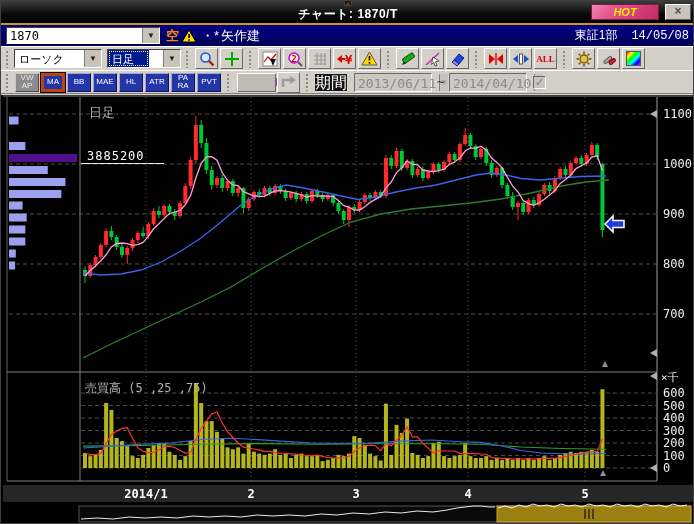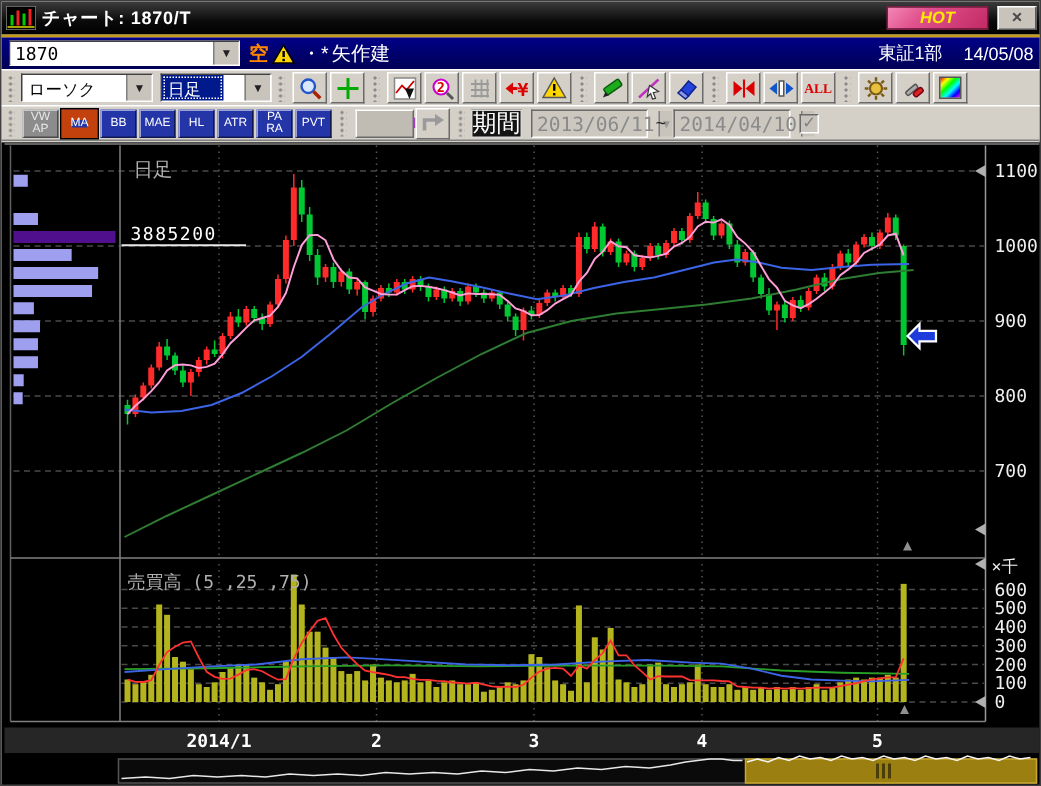--- a/index.html
+++ b/index.html
@@ -2,21 +2,21 @@
 <html><head>
 <meta charset="utf-8">
 <style>
   html,body{margin:0;padding:0;background:#888;}
   *{box-sizing:border-box;}
   .window{position:relative;width:694px;height:524px;background:#d4d0c8;
     font-family:"Liberation Sans","DejaVu Sans",sans-serif;overflow:hidden;
     border:1px solid #404040;}
   
   .titlebar{position:absolute;left:0;top:0;width:694px;height:22px;
-    background:linear-gradient(180deg,#3c3c3c,#0a0a0a 60%,#000);display:flex;align-items:center;}
+    background:linear-gradient(180deg,#3c3c3c,#0a0a0a 60%,#000);display:flex;align-items:center;flex-direction:column;}
   .titleicon{width:20px;height:16px;margin:0 4px 0 3px;}
   .titletext{color:#fff;font-weight:bold;font-size:12px;letter-spacing:0.5px;}
   .hotbtn{position:absolute;right:36px;top:3px;width:68px;height:16px;
     background:linear-gradient(135deg,#f387b5 0%,#e1518d 35%,#c22a64 100%);
     border:1px solid #7e1d44;color:#ffe900;font-weight:bold;font-style:italic;
     font-size:11px;text-align:center;line-height:14px;}
   .closebtn{position:absolute;right:4px;top:3px;width:26px;height:16px;background:#c8c4bc;
     border:1px solid;border-color:#fff #5a5a5a #5a5a5a #fff;color:#4a4a4a;
     font-weight:bold;font-size:12px;text-align:center;line-height:13px;}
   .goldline{position:absolute;left:0;top:22px;width:694px;height:2px;background:#c69b1d;}
@@ -26,38 +26,38 @@
   .symbolbox{display:flex;margin-left:5px;width:154px;height:17px;border:1px solid;
     border-color:#404040 #fff #fff #404040;background:#fff;}
   .symbolbox input{flex:1;border:none;outline:none;font-size:12px;padding:0 3px;
     font-family:"DejaVu Sans Mono",monospace;background:#fff;color:#000;width:120px;}
   .ddbtn{width:17px;background:#c8c4bc;border-left:1px solid #808080;display:flex;
     align-items:center;justify-content:center;color:#222;font-size:8px;}
   .marginflag{color:#ff8800;font-weight:bold;font-size:13px;margin-left:6px;}
   .warnico{margin:0 2px;}
   .stockname{font-size:13px;margin-left:2px;}
   .market{margin-left:auto;font-size:12px;}
-  .tradedate{margin:0 6px 0 14px;font-size:12px;font-family:Liberation Sans, sans-serif;}
+  .tradedate{margin:0 6px 0 14px;font-size:12px;font-family:Liberation Mono, monospace;}
   
   .tb{position:absolute;left:0;width:694px;height:24px;background:#d4d0c8;
     border-top:1px solid #fff;display:flex;align-items:center;}
   .tb1{top:45px;} .tb2{top:69px;border-bottom:1px solid #808080;}
   .grip{width:5px;height:18px;margin:0 4px;
     background-image:radial-gradient(#8a8a8a 35%,transparent 40%);background-size:4px 4px;}
   .combo{display:flex;height:19px;border:1px solid;border-color:#404040 #fff #fff #404040;background:#fff;gap:14px;}
   .combo .ctext{font-size:11px;padding:2px 4px;color:#000;white-space:nowrap;overflow:hidden;}
   .combo.sel .ctext{background:#001a8c;color:#fff;outline:1px dotted #fff;outline-offset:-2px;}
   .tbtn{width:23px;height:21px;margin:0 1px;background:#d4d0c8;border:1px solid;
     border-color:#fff #6a6a6a #6a6a6a #fff;display:flex;align-items:center;justify-content:center;
     font-size:9px;font-weight:bold;padding:0;}
   .ind{width:24px;height:19px;margin:0 1px;background:#2435a8;border:1px solid;
     border-color:#9aa2d8 #101850 #101850 #9aa2d8;color:#fff;font-size:8px;font-weight:normal;
     line-height:8px;text-align:center;white-space:pre-line;display:flex;align-items:center;justify-content:center;}
   .ind.gray{background:#8c8c8c;border-color:#c8c8c8 #4a4a4a #4a4a4a #c8c8c8;color:#e8e8e8;}
-  .ind.active{border:7px solid #c2410c;box-shadow:0 0 0 1px #000;}
+  .ind.active{border:3px solid #c2410c;box-shadow:0 0 0 1px #000;}
   .logbtn{width:24px;height:19px;margin-left:2px;background:#c0bcb4;border:1px solid;
     border-color:#fff #6a6a6a #6a6a6a #fff;color:#a040c0;font-weight:bold;font-size:10px;
     text-align:center;line-height:17px;padding-left:37px;}
   .period{width:34px;height:19px;background:#141414;border:1px solid #d8d8d8;color:#fff;
     font-size:16px;text-align:center;line-height:17px;margin-right:4px;}
   .datecombo{display:flex;width:78px;height:19px;border:1px solid;
     border-color:#6a6a6a #fff #fff #6a6a6a;background:#ccc8c0;margin:0 2px;}
   .datecombo .ctext{flex:1;font-size:13px;color:#8a8a8a;padding:2px 3px;
     font-family:"DejaVu Sans Mono",monospace;}
   .tilde{font-size:12px;color:#222;margin:0 3px;}

